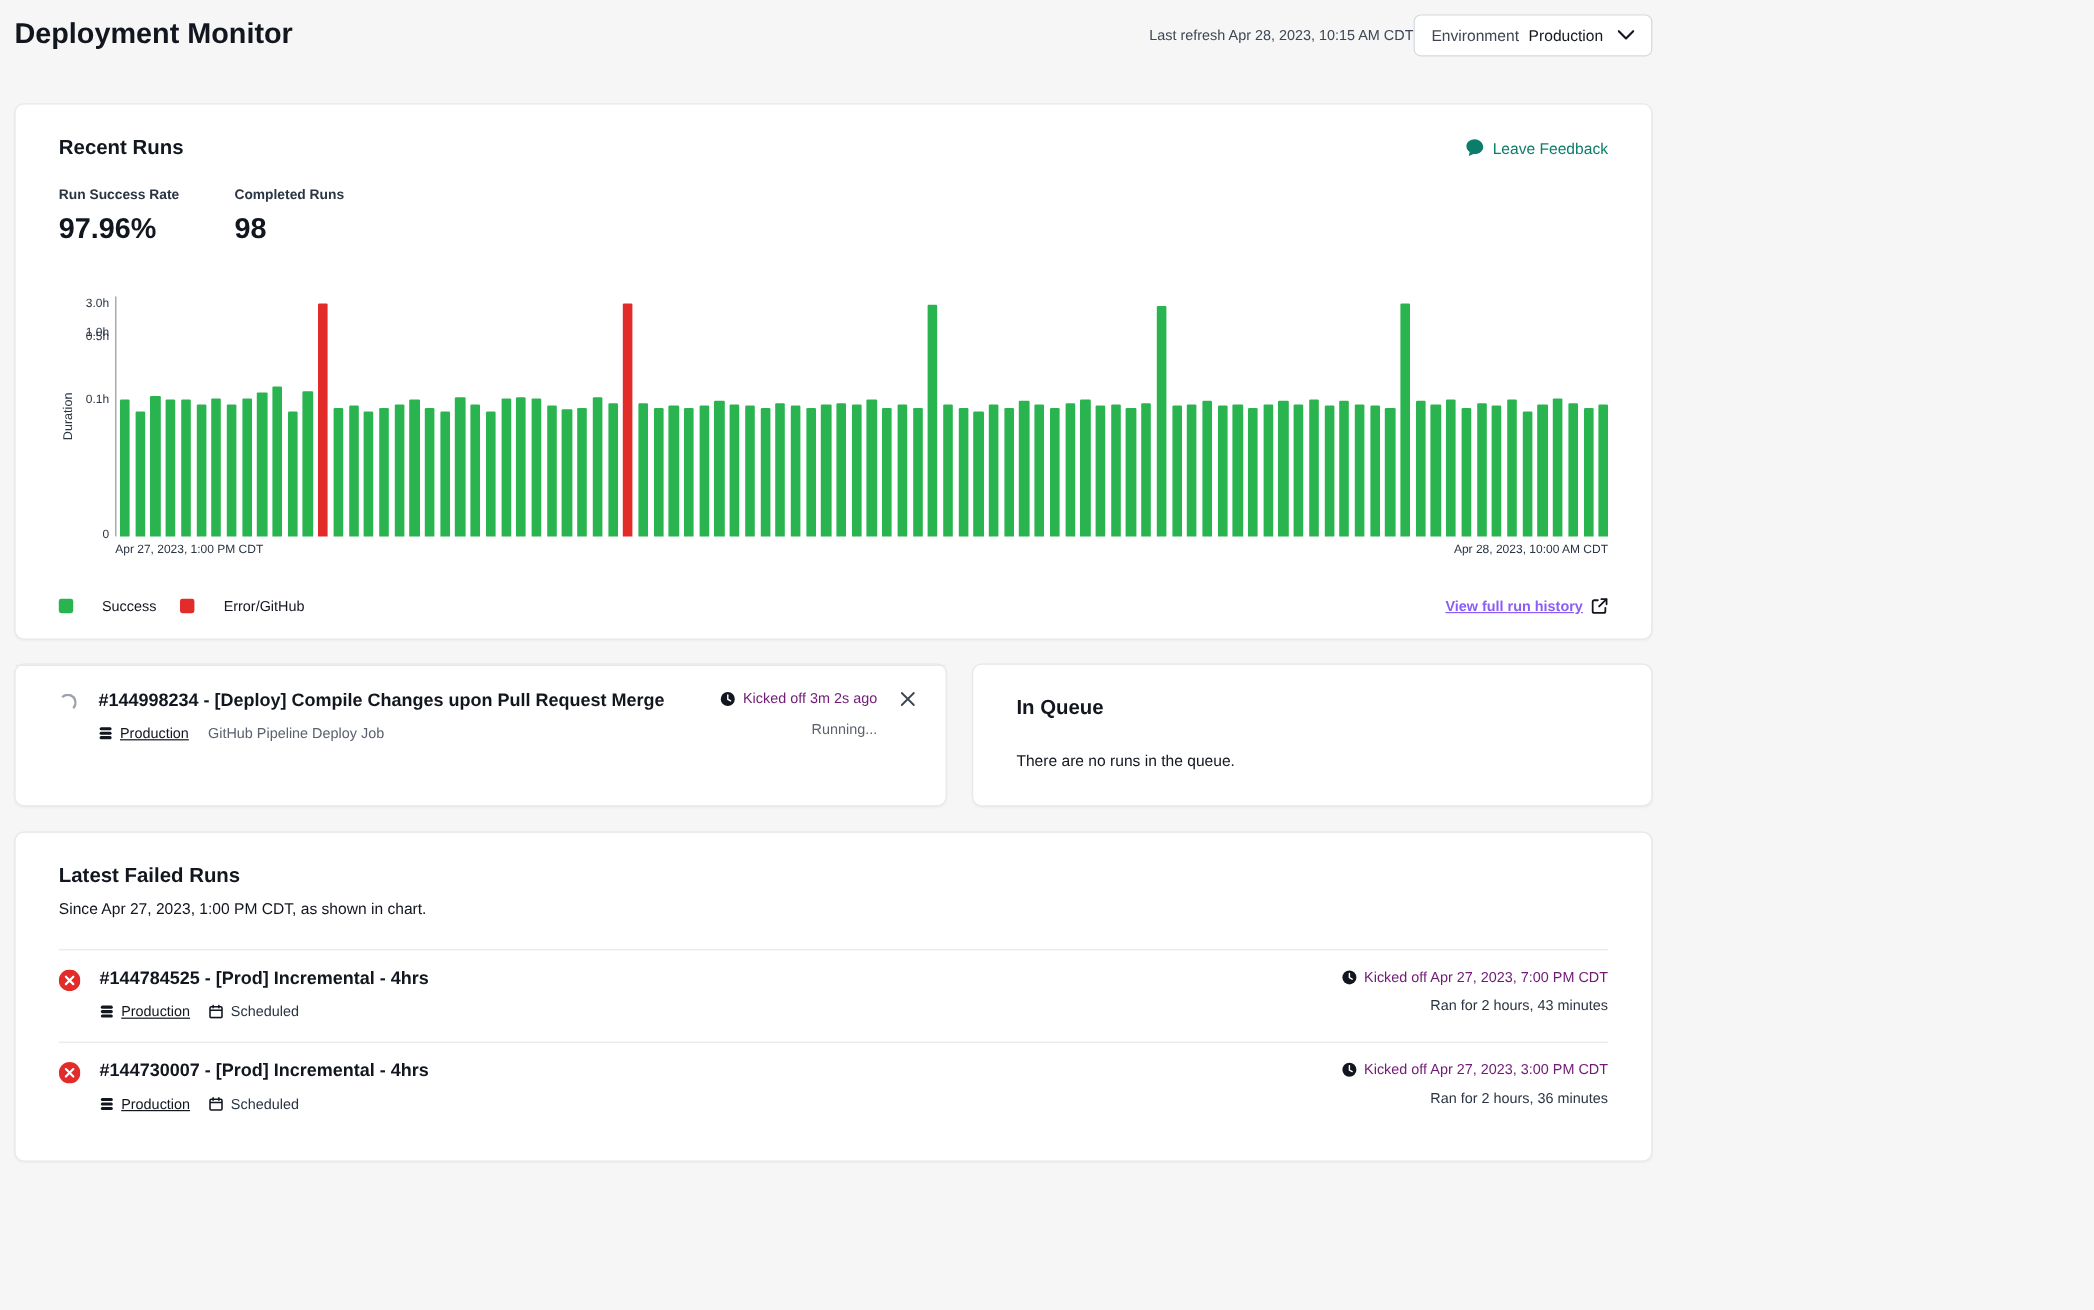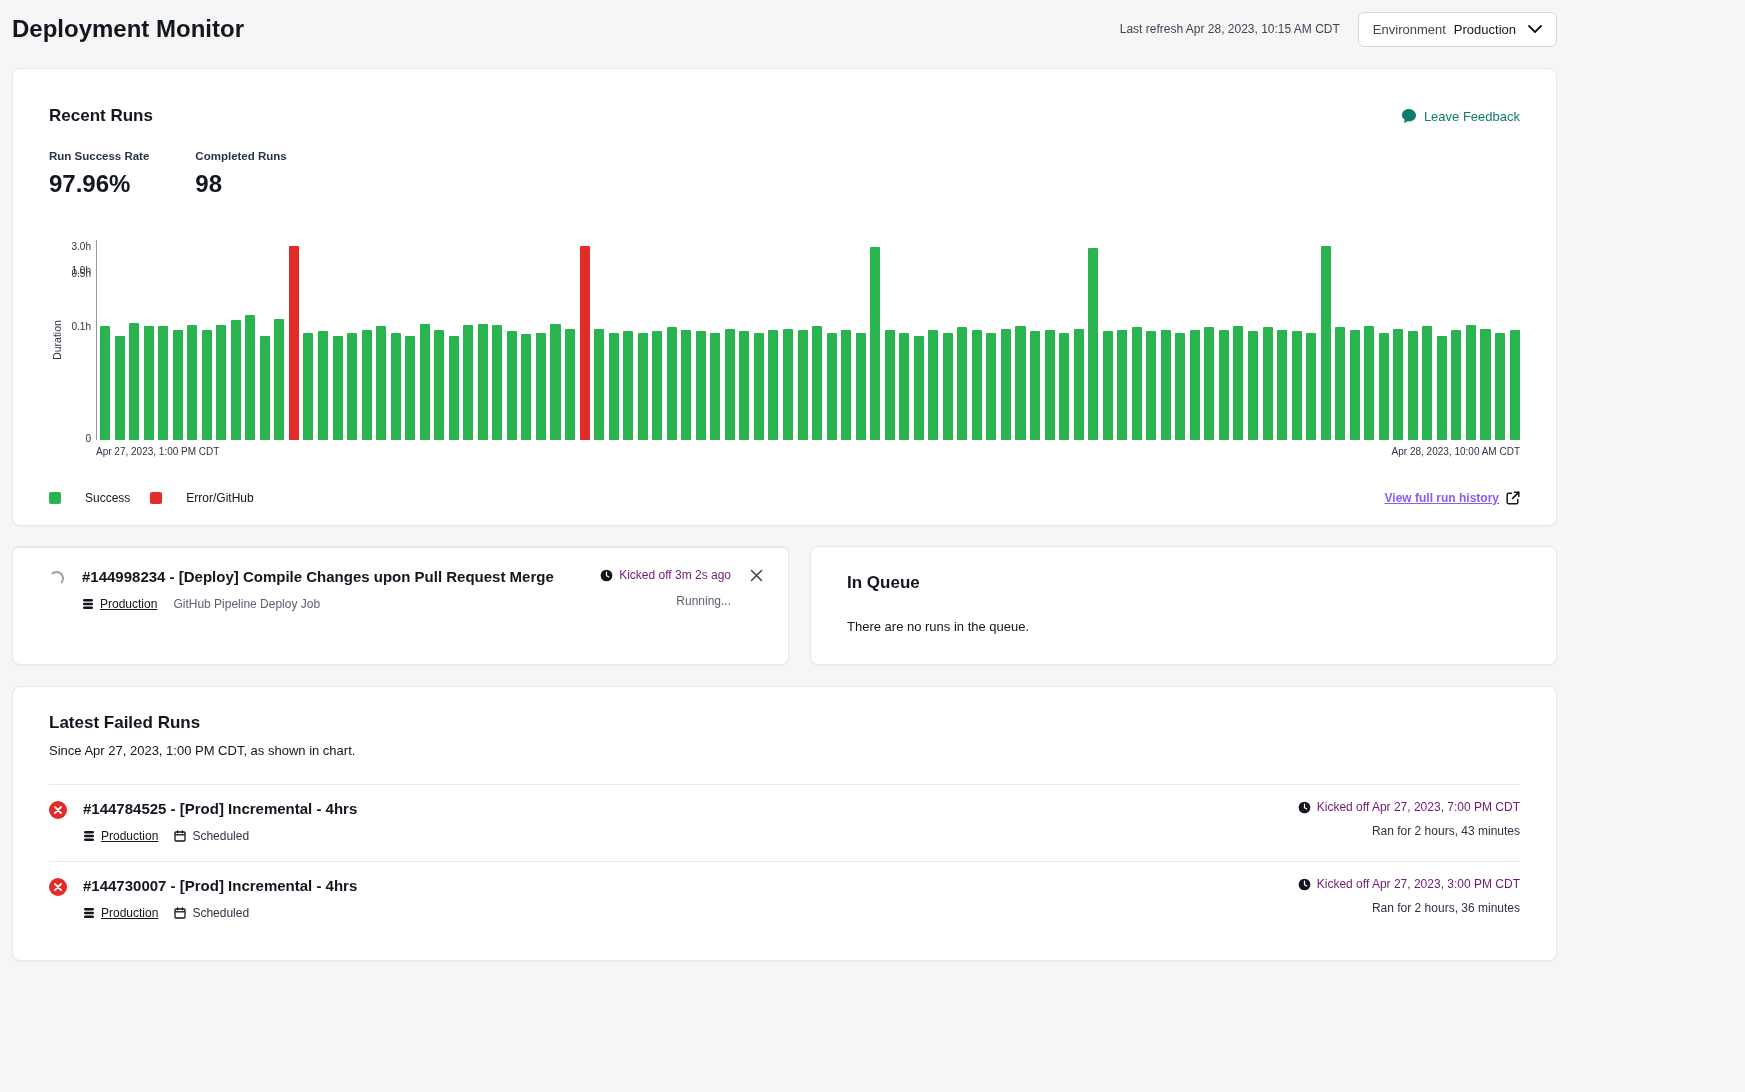--- a/index.html
+++ b/index.html
@@ -3,46 +3,46 @@
 <meta charset="utf-8">
 <style>
   * { box-sizing: border-box; }
   html,body { margin:0; padding:0; }
   body {
     width:1745px; height:1092px; overflow:hidden;
     background:#f6f6f7;
     font-family:"Liberation Sans", sans-serif;
     color:#14181f;
   }
-  .content { width:1545px; margin-left:12px; }
+  .content { width:1365px; margin-left:12px; }
 
   
   .topbar { height:58px; display:flex; align-items:center; justify-content:space-between; }
   .topbar h1 { margin:0; font-size:24px; font-weight:700; color:#12161e; }
   .topbar-right { display:flex; align-items:center; }
-  .refresh { font-size:12px; color:#3d4652; margin-right:18px; }
+  .refresh { font-size:12px; color:#3d4652; }
   .env-select {
     display:inline-flex; align-items:center; gap:8px;
     background:#fff; border:1px solid #d4d8dd; border-radius:6px;
     padding:9px 14px; font-size:13px; cursor:pointer;
     font-family:"Liberation Sans", sans-serif; color:#14181f;
   }
   .env-select .env-lab { color:#3d4652; }
   .env-select .env-val { color:#14181f; }
   .env-select svg { margin-left:4px; }
 
   
   .card {
     background:#fff; border:1px solid #e7e8ea; border-radius:8px;
     box-shadow:0 1px 2px rgba(16,24,40,.04);
   }
   .card h2 { margin:0; font-size:17px; font-weight:700; color:#12161e; }
 
   
-  .recent { margin-top:10px; padding:37px 36px 20px; }
+  .recent { margin-top:28px; padding:26px 36px 20px; }
   .card-head { display:flex; justify-content:space-between; align-items:center; }
   .feedback { display:inline-flex; align-items:center; gap:7px; font-size:13px; color:#0c7d6b; cursor:pointer; text-decoration:none; }
   .stats { display:flex; gap:46px; margin-top:24px; }
   .stat-label { font-size:11.5px; font-weight:700; color:#2a3442; }
   .stat-value { font-size:24px; font-weight:600; margin-top:8px; color:#12161e; }
 
   .chart { display:flex; margin-top:42px; }
   .y-axis { width:47px; position:relative; height:200px; flex:none; }
   .ylab {
     position:absolute; left:2px; top:50%;

